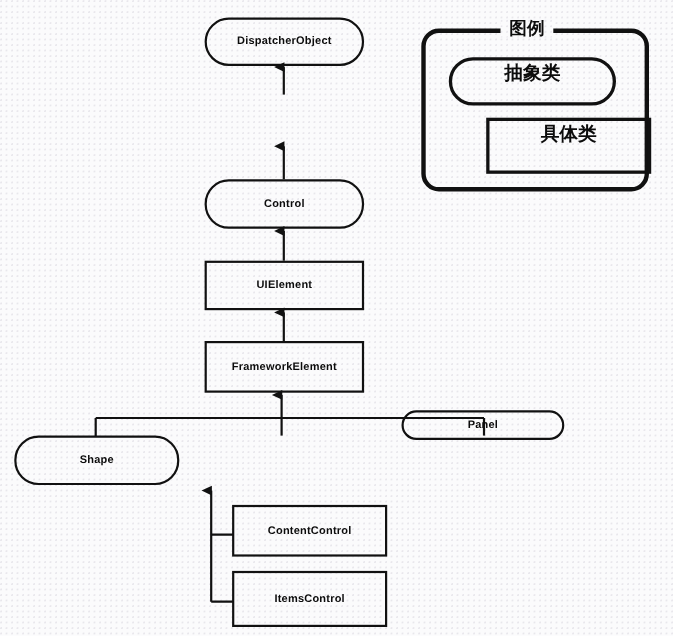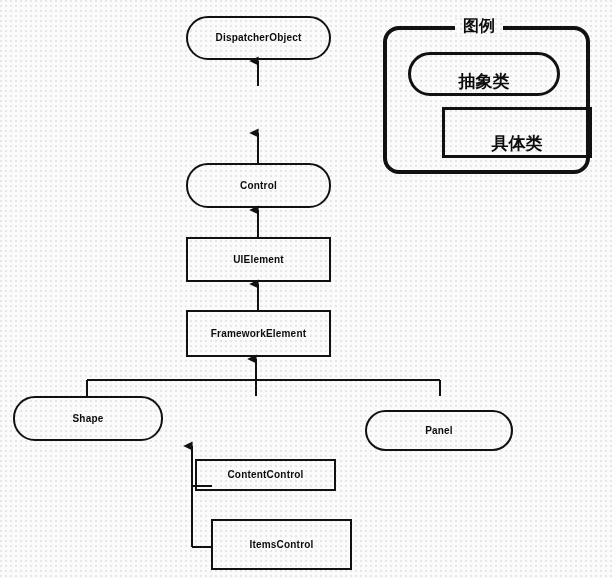--- a/index.html
+++ b/index.html
@@ -65,21 +65,21 @@
     font-weight: bold;
     color: #0c0c0c;
     line-height: 1;
     z-index: 4;
     font-family: "DejaVu Sans", "Liberation Sans", sans-serif;
   }
   .legend-item {
     position: absolute;
     box-sizing: border-box;
     display: flex;
-    align-items: flex-end;
+    align-items: flex-start;
     justify-content: center;
     border: 3px solid #111111;
     background: transparent;
     font-size: 17px;
     font-weight: bold;
     color: #0c0c0c;
     z-index: 3;
     font-family: "DejaVu Sans", "Liberation Sans", sans-serif;
   }
   .legend-item.abstract { border-radius: 22px; }
@@ -130,25 +130,25 @@
 
   <div class="node concrete" style="left:186px; top:310px; width:145px; height:47px;">
     <span>FrameworkElement</span>
   </div>
 
   <div class="node abstract" style="left:13px; top:396px; width:150px; height:45px;">
     <span>Shape</span>
   </div>
 
 
-  <div class="node abstract" style="left:365px; top:410px; width:148px; height:41px;">
+  <div class="node abstract" style="left:365px; top:373px; width:148px; height:27px;">
     <span>Panel</span>
   </div>
 
-  <div class="node concrete" style="left:195px; top:459px; width:141px; height:32px;">
+  <div class="node concrete" style="left:211px; top:459px; width:141px; height:47px;">
     <span>ContentControl</span>
   </div>
 
   <div class="node concrete" style="left:211px; top:519px; width:141px; height:51px;">
     <span>ItemsControl</span>
   </div>
 
   <div class="legend-box" style="left:383px; top:26px; width:207px; height:148px;"></div>
 
   <div class="legend-title" style="left:455px; top:18px;">图例</div>

